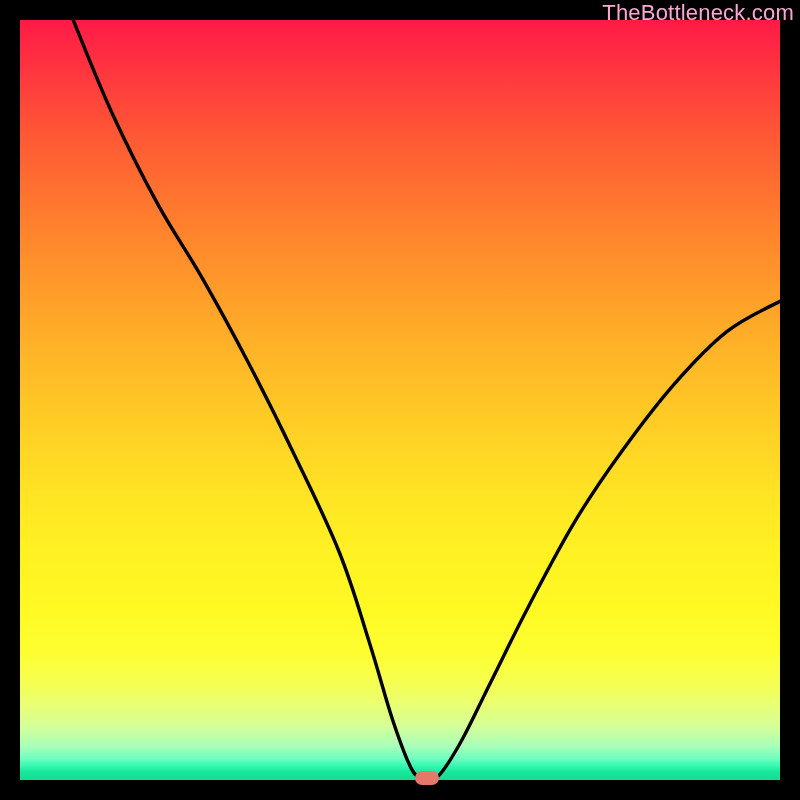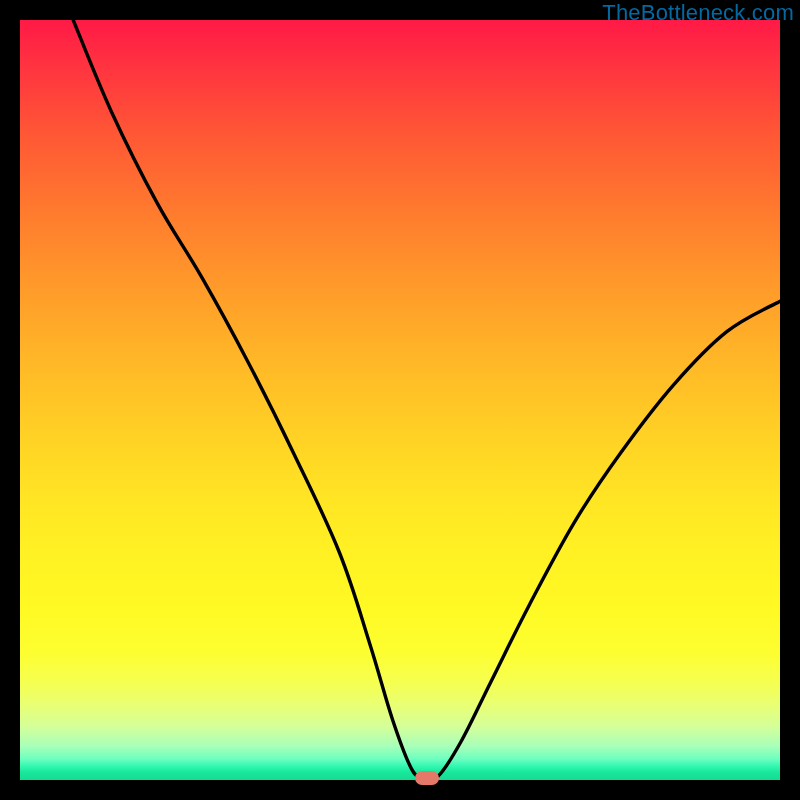--- a/index.html
+++ b/index.html
@@ -42,21 +42,21 @@
       #6effc0 97.2%,
       #32f7b1 98.2%,
       #18e79b 99%,
       #15dc93 100%
     );
   }
   .watermark {
     position: absolute;
     top: 0px;
     right: 6px;
-    color: #0369a1;
+    color: #f9a8d4;
     font-size: 22px;
     letter-spacing: 0.2px;
     z-index: 10;
   }
   .curve-svg {
     position: absolute;
     left: 20px;
     top: 20px;
     width: 760px;
     height: 760px;

